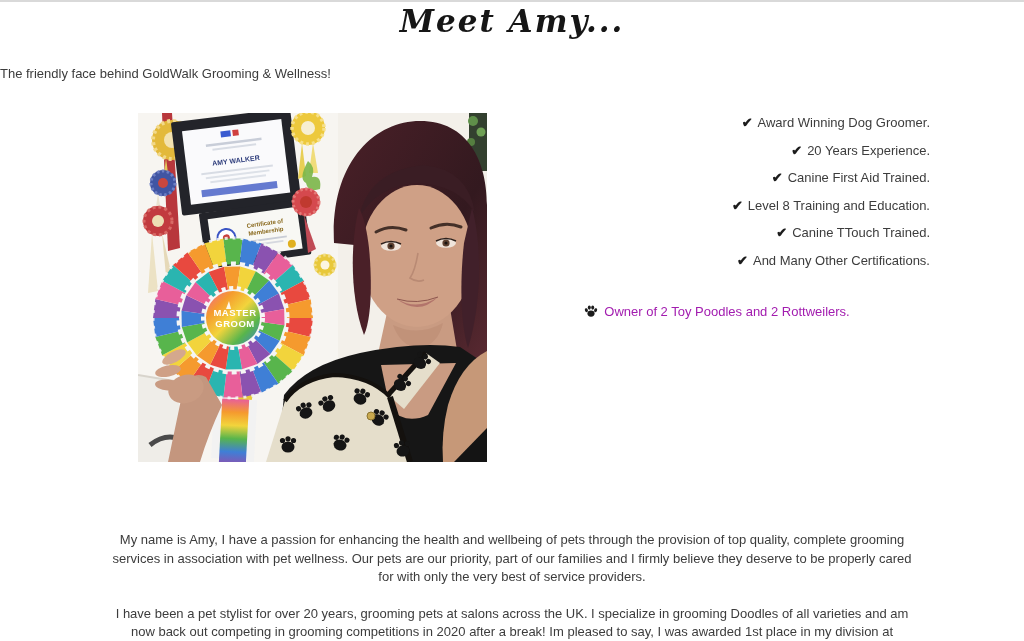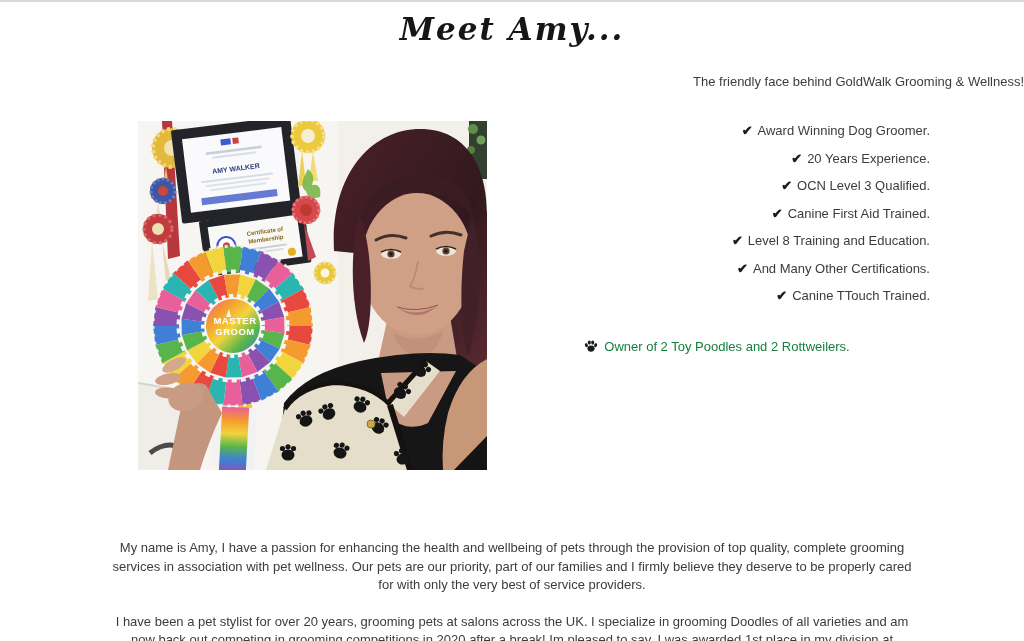--- a/index.html
+++ b/index.html
@@ -1,31 +1,31 @@
 <!DOCTYPE html>
 <html><head>
 <meta charset="utf-8">
 <style>
   * { box-sizing: border-box; margin: 0; padding: 0; }
   html, body { width: 1024px; height: 641px; overflow: hidden; background: #ffffff; }
   body { font-family: "Liberation Sans", sans-serif; color: #3c3c3c; }
   .top-border { height: 2px; background: #d9d9d9; width: 100%; }
   .page-title {
-    margin-top: 9px;
+    margin-top: 1px;
     text-align: center;
     font-family: "DejaVu Serif", serif;
     font-style: italic;
     font-weight: 600;
     font-size: 31px;
     letter-spacing: 2px;
     color: #161616;
   }
   .subtitle {
     margin-top: 27px;
-    text-align: right;
+    text-align: left;
     font-size: 13px;
     color: #3c3c3c;
   }
   .hero-row {
     margin: 32px 94px 0 138px;
     display: flex;
     align-items: flex-start;
   }
   .photo-wrap {
     width: 349px; height: 349px;
@@ -47,21 +47,21 @@
   }
   .check-item .check {
     font-weight: bold;
     color: #1c1c1c;
     margin-right: 5px;
     font-size: 13px;
   }
   .owner-line {
     margin-top: 37px;
     font-size: 13px;
-    color: #15803d;
+    color: #a21caf;
     display: flex;
     align-items: center;
     justify-content: center;
     gap: 6px;
     white-space: nowrap;
     padding-left: 17px;
   }
   .owner-line svg { display: inline-block; }
   .about {
     width: 812px;
@@ -356,25 +356,24 @@
             <ellipse cx="30" cy="272" rx="13" ry="5.5" fill="#c99b82" transform="rotate(4 30 272)"></ellipse>
             <ellipse cx="48" cy="276" rx="18" ry="14" fill="#c99b82" transform="rotate(-18 48 276)"></ellipse>
           </g>
         </g>
       </svg>
     </div>
 
     <div class="quals">
       <div class="check-item"><span class="check">✔</span><span>Award Winning Dog Groomer.</span></div>
       <div class="check-item"><span class="check">✔</span><span>20 Years Experience.</span></div>
-      <div class="check-item"><span class="check">✔</span><span>OCN Level 3 Qualified.</span></div>
       <div class="check-item"><span class="check">✔</span><span>Canine First Aid Trained.</span></div>
       <div class="check-item"><span class="check">✔</span><span>Level 8 Training and Education.</span></div>
+      <div class="check-item"><span class="check">✔</span><span>Canine TTouch Trained.</span></div>
       <div class="check-item"><span class="check">✔</span><span>And Many Other Certifications.</span></div>
-      <div class="check-item"><span class="check">✔</span><span>Canine TTouch Trained.</span></div>
 
       <div class="owner-line">
         <svg width="14" height="13" viewBox="0 0 14 13">
           <ellipse cx="7" cy="8.6" rx="3.6" ry="3.1" fill="#1c1c1c"></ellipse>
           <ellipse cx="2.4" cy="5.2" rx="1.5" ry="2" fill="#1c1c1c" transform="rotate(-20 2.4 5.2)"></ellipse>
           <ellipse cx="5.3" cy="2.6" rx="1.5" ry="2.1" fill="#1c1c1c"></ellipse>
           <ellipse cx="8.7" cy="2.6" rx="1.5" ry="2.1" fill="#1c1c1c"></ellipse>
           <ellipse cx="11.6" cy="5.2" rx="1.5" ry="2" fill="#1c1c1c" transform="rotate(20 11.6 5.2)"></ellipse>
         </svg>
         <span>Owner of 2 Toy Poodles and 2 Rottweilers.</span>

